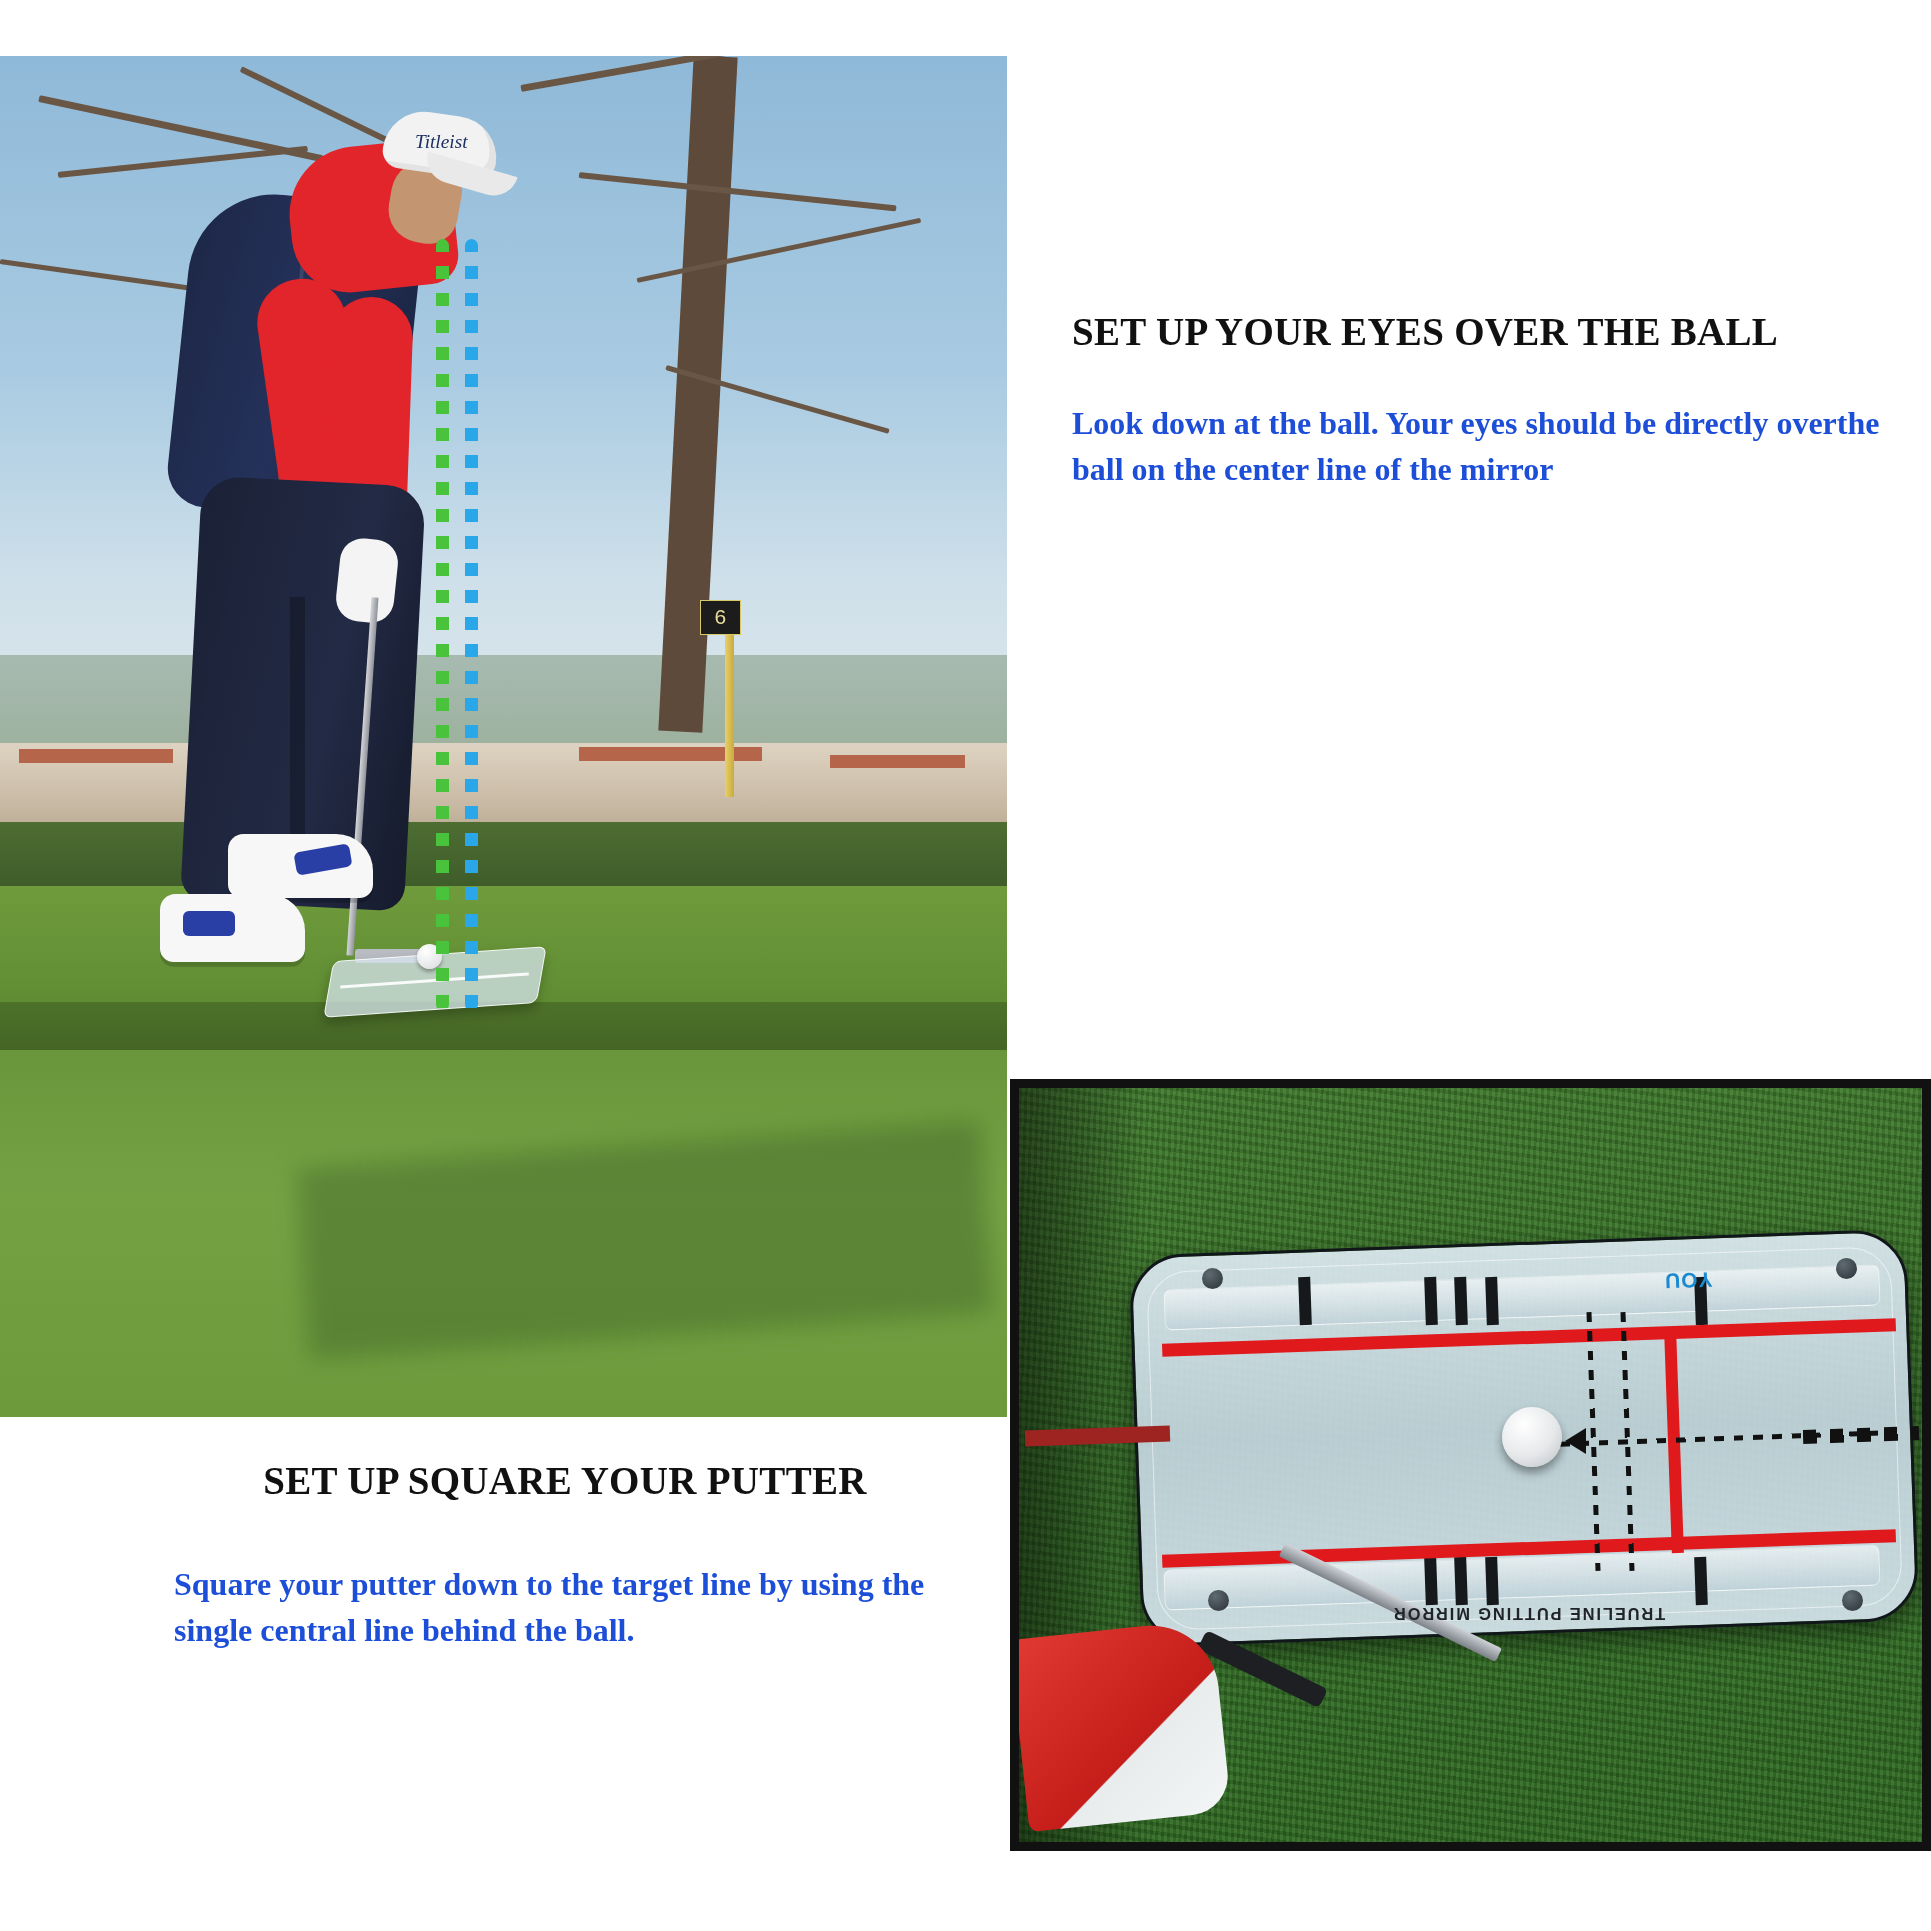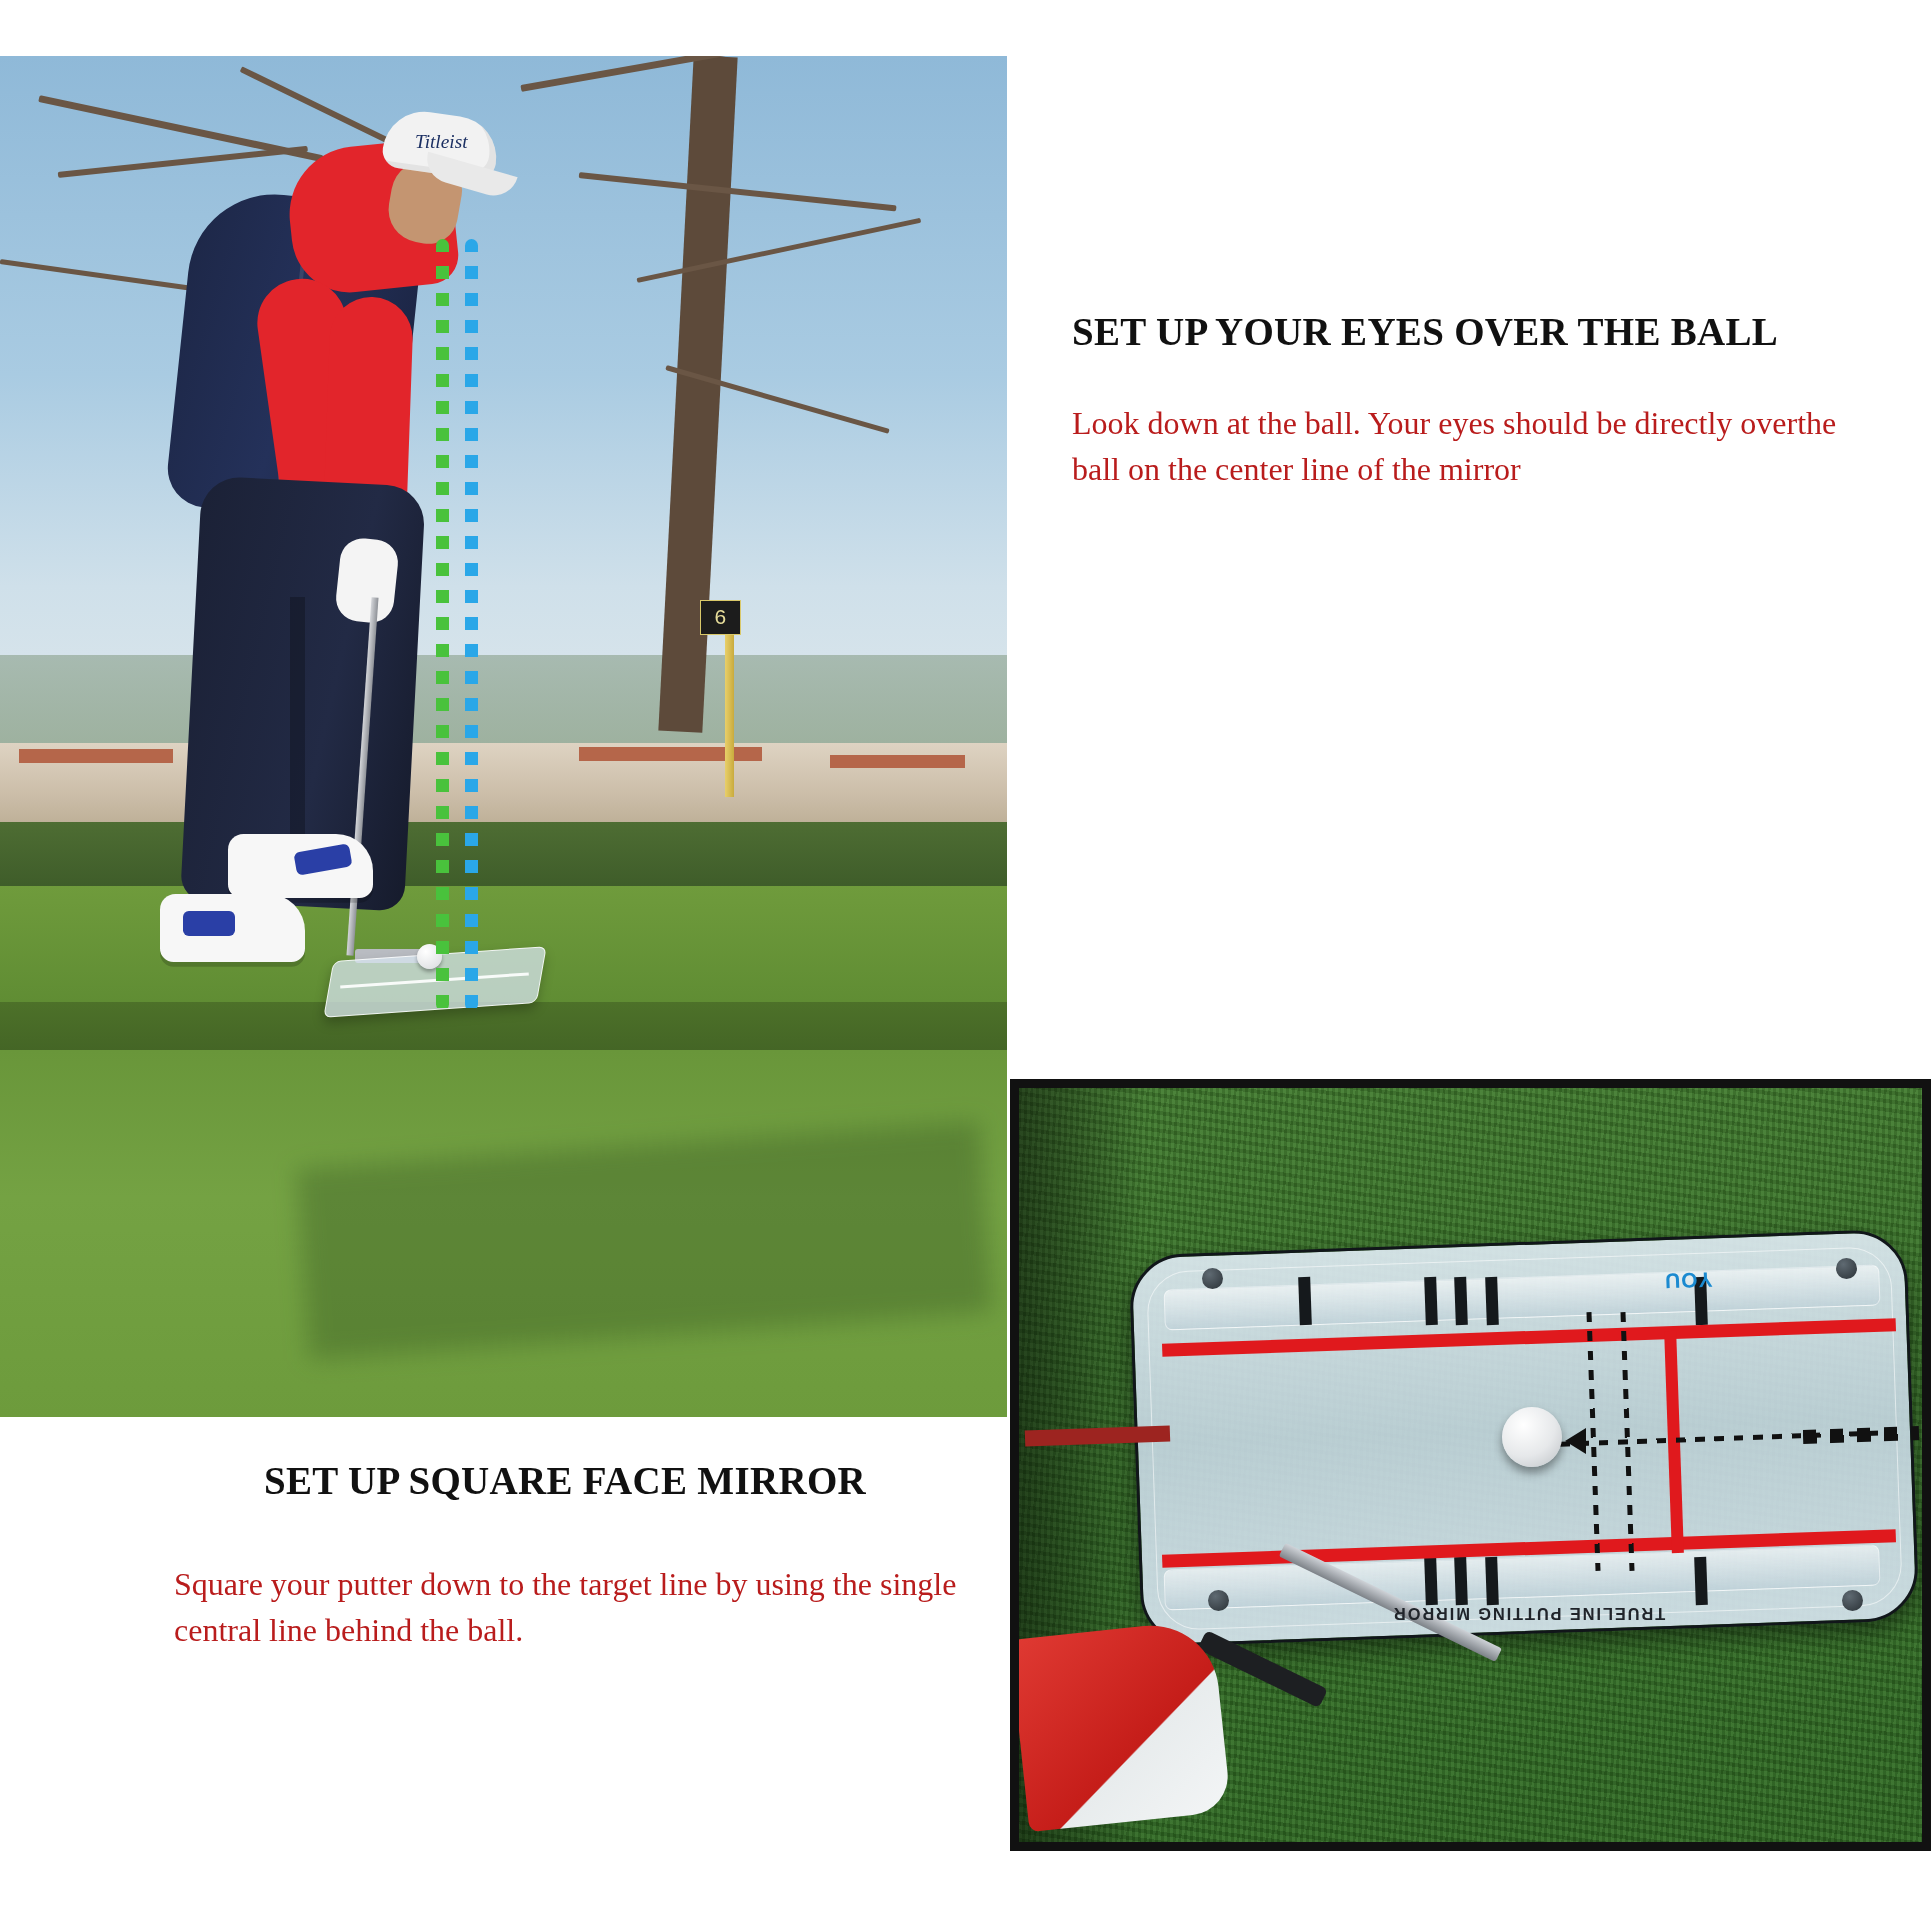--- a/index.html
+++ b/index.html
@@ -340,22 +340,23 @@
     font-weight: bold;
     font-size: 39px;
     color: #111111;
     letter-spacing: 0.3px;
     margin: 0 0 46px 0;
   }
   .body-text {
     font-family: "Liberation Serif", serif;
     font-size: 32px;
     line-height: 1.44;
-    color: #b91c1c;
+    color: #1d4ed8;
     margin: 0;
+    font-weight: bold;
   }
 
   
   #panel-square {
     position: absolute;
     left: 116px;
     top: 1458px;
     width: 869px;
     text-align: left;
   }
@@ -626,21 +627,21 @@
     <div class="dots dots-green"></div>
     <div class="dots dots-blue"></div>
   </div>
 
   <div id="panel-eyes">
     <h2 class="heading">SET UP YOUR EYES OVER THE BALL</h2>
     <p class="body-text">Look down at the ball. Your eyes should be directly overthe ball on the center line of the mirror</p>
   </div>
 
   <div id="panel-square">
-    <h2 class="heading">SET UP SQUARE FACE MIRROR</h2>
+    <h2 class="heading">SET UP SQUARE YOUR PUTTER</h2>
     <p class="body-text">Square your putter down to the target line by using the single central line behind the ball.</p>
   </div>
 
   <div id="photo-mirror">
     <div class="turf"></div>
     <div class="turf-dark-l"></div>
 
     <div class="plate">
       <div class="plate-inner"></div>
     </div>

